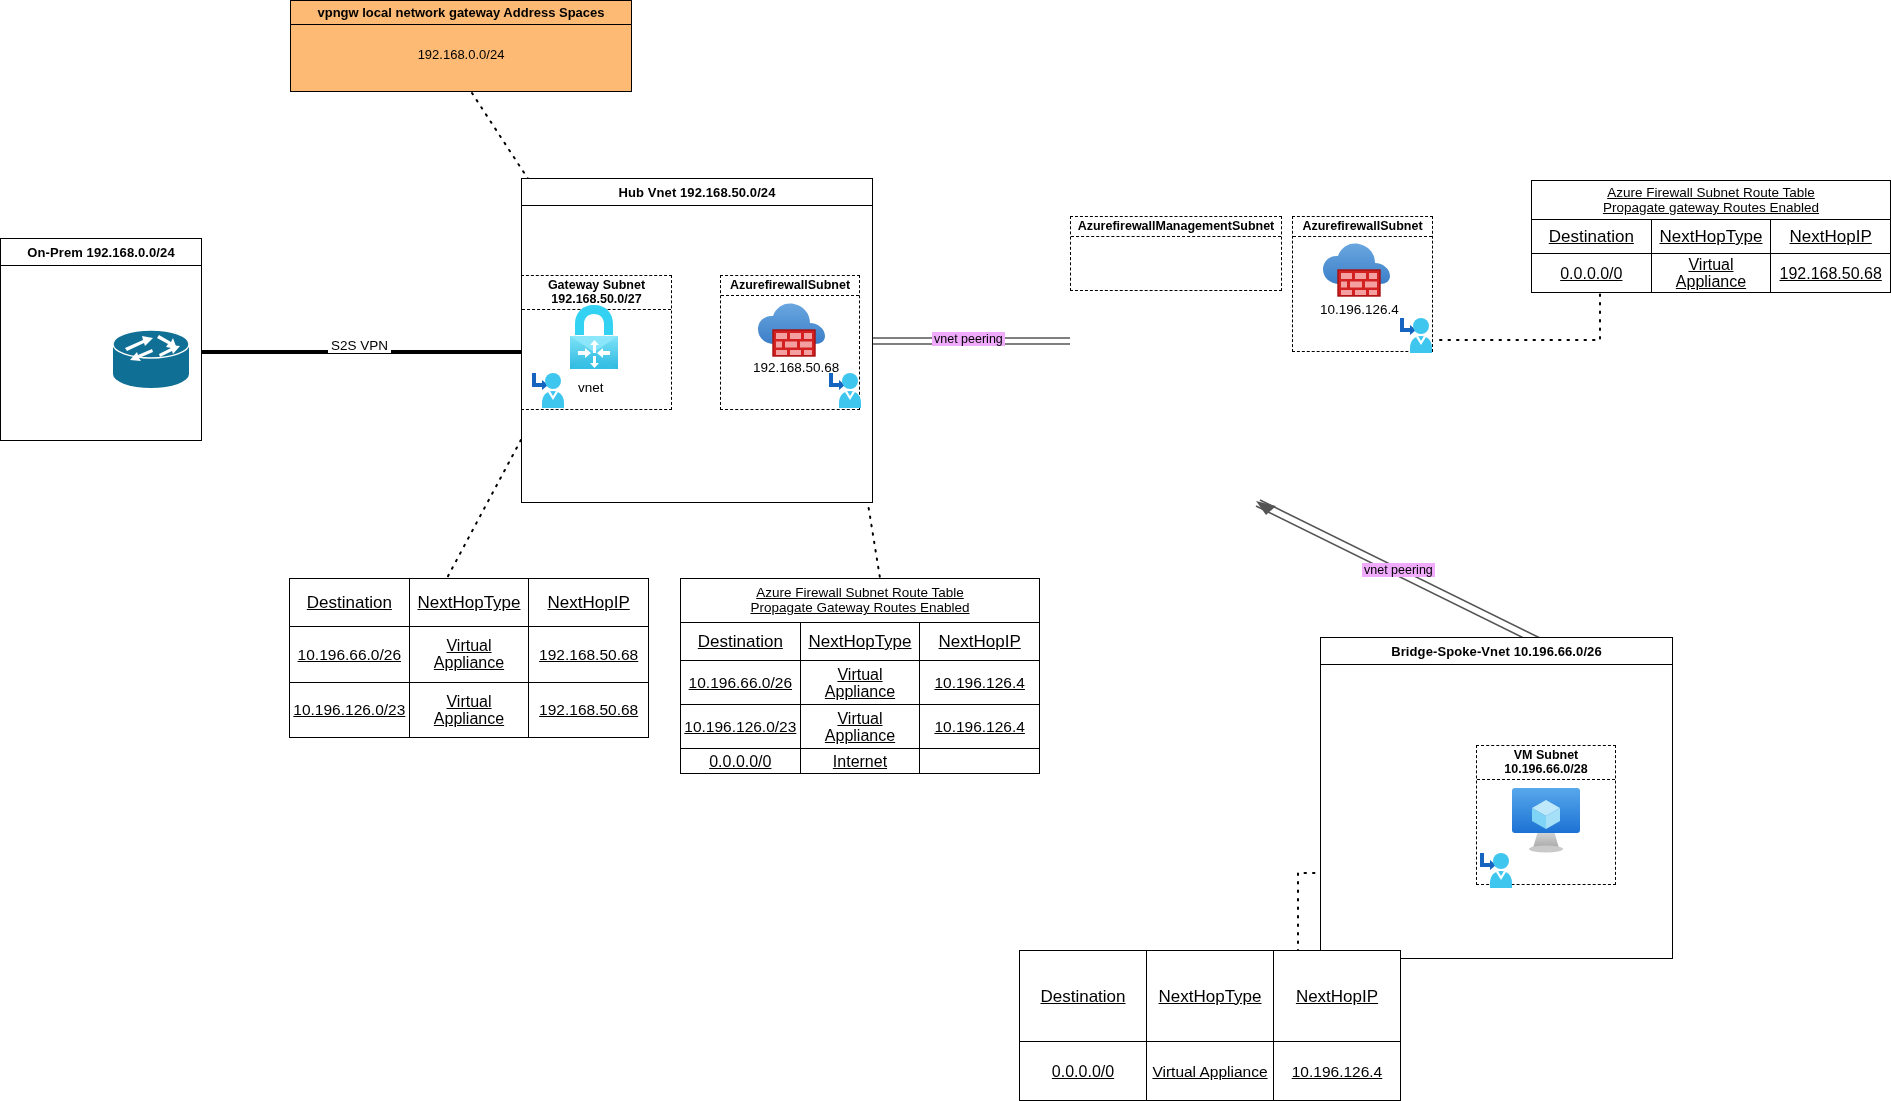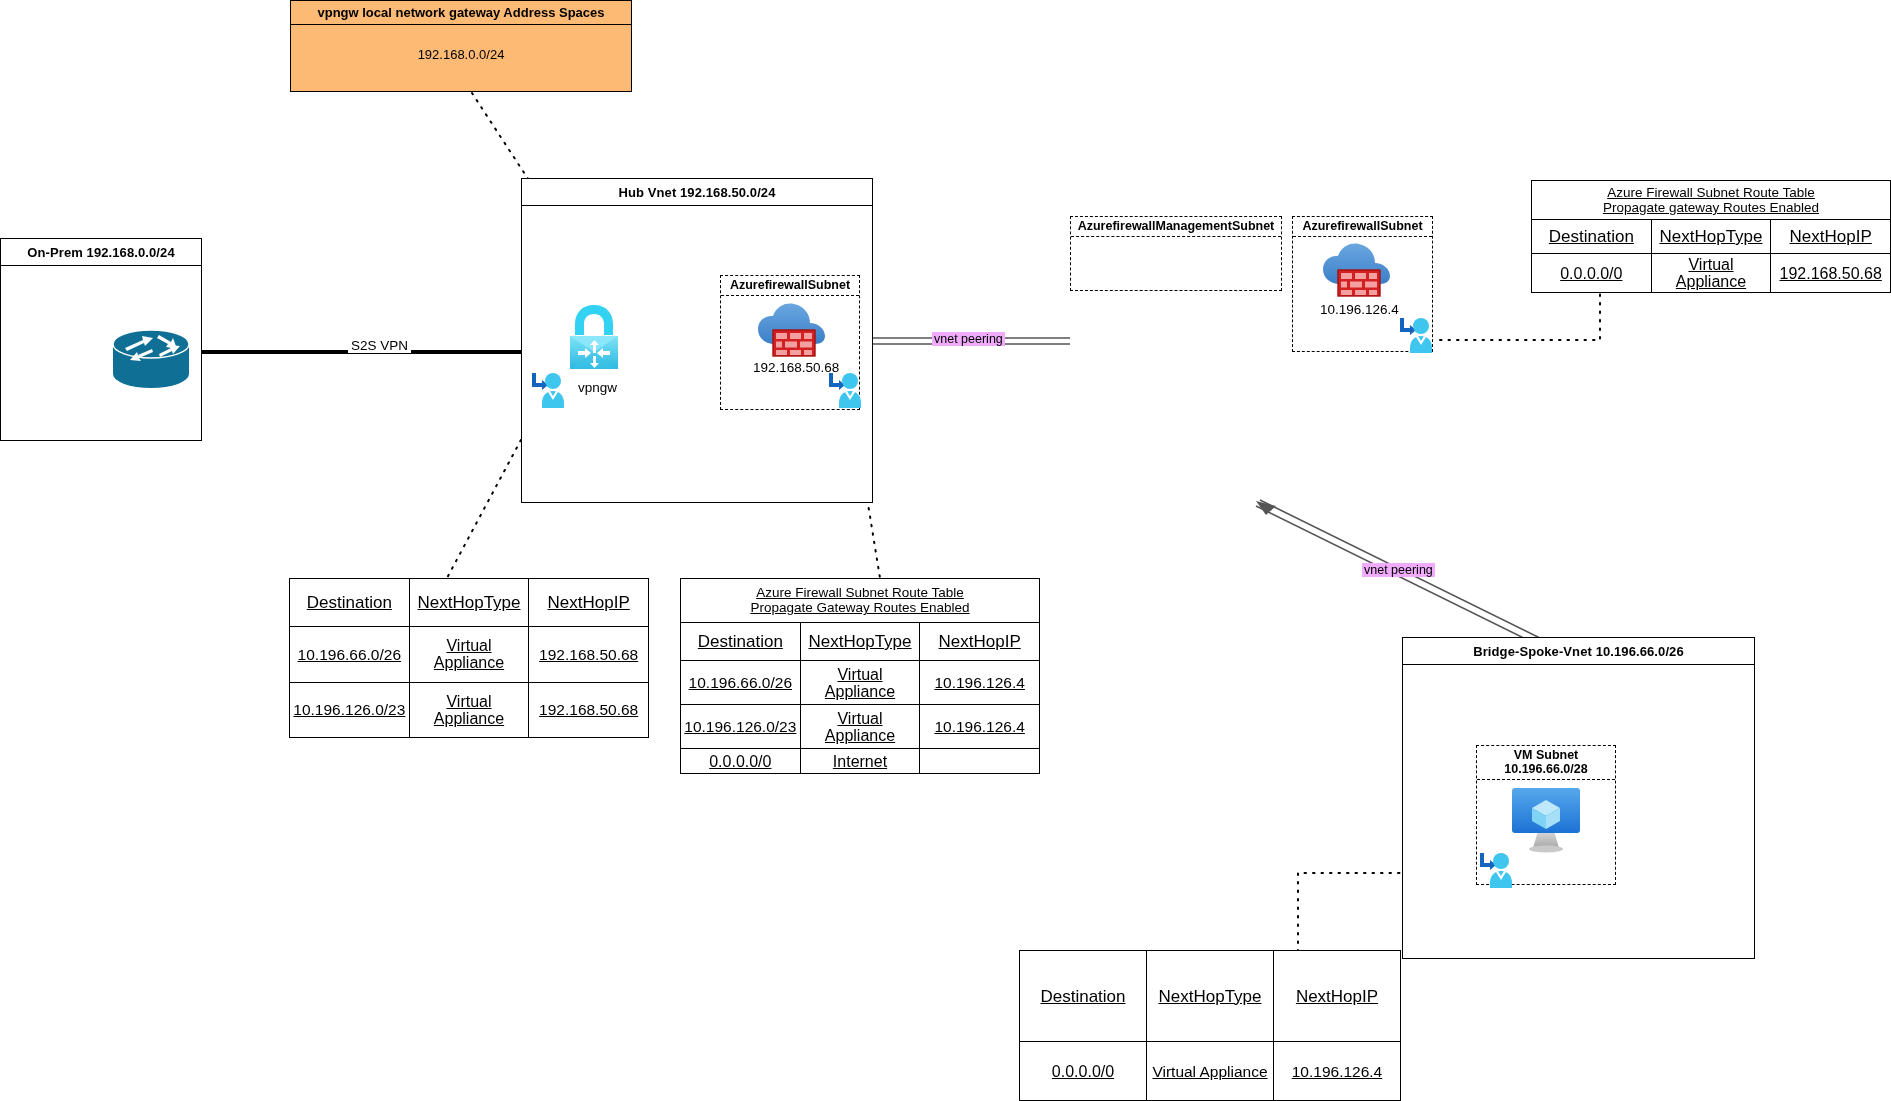--- a/index.html
+++ b/index.html
@@ -98,47 +98,53 @@
         <ellipse cx="42" cy="22" rx="38" ry="14" fill="none" stroke="#ffffff" stroke-width="1.4"></ellipse>
         <g fill="#ffffff">
           <path d="M16,26 L34,18 L33,14 L44,16 L36,24 L35,21 L18,29 Z"></path>
           <path d="M50,13 L62,20 L64,16 L68,27 L57,25 L59,22 L48,16 Z"></path>
           <path d="M44,30 L30,36 L32,39 L21,38 L28,30 L29,33 L43,27 Z"></path>
           <path d="M50,32 L62,26 L60,23 L71,24 L64,32 L63,29 L51,35 Z"></path>
         </g>
       </svg>
     </div>
   </div>
-  <div class="txt" style="left:328px;top:338px;font-size:13.5px;background:#fff;padding:0 3px;margin-left:20px;">S2S VPN</div>
+  <div class="txt" style="left:328px;top:338px;font-size:13.5px;background:#fff;padding:0 3px;">S2S VPN</div>
 
   <div class="abs vnet" style="left:521px;top:178px;width:352px;height:325px;">
     <div class="vnet-title">Hub Vnet 192.168.50.0/24</div>
   </div>
 
+  <div class="abs subnet" style="left:521px;top:275px;width:151px;height:135px;">
+    <div class="subnet-title">
+      <span>Gateway Subnet</span>
+      <span>192.168.50.0/27</span>
+    </div>
+  </div>
   <div class="icon" style="left:565px;top:303px;">
     <svg width="58" height="68" viewBox="0 0 58 68">
       <path d="M29,2 C17,2 10,10 10,21 L10,32 L19,32 L19,21 C19,15 23,11 29,11 C35,11 39,15 39,21 L39,32 L48,32 L48,21 C48,10 41,2 29,2 Z" fill="#34d2f2"></path>
       <defs>
         <linearGradient id="gwg" x1="0" y1="0" x2="0" y2="1">
           <stop offset="0" stop-color="#7fe3f7"></stop>
             <stop offset="1" stop-color="#2cb8e0"></stop>
         </linearGradient>
       </defs>
       <polygon points="5,33 53,33 53,66 5,66" fill="url(#gwg)"></polygon>
       <polygon points="5,33 29,49 53,33" fill="#8fe8fa" opacity="0.85"></polygon>
       <polygon points="5,66 29,50 53,66" fill="#3cc3e8" opacity="0.5"></polygon>
       <g fill="#ffffff">
         <path d="M28,37 L31,37 L31,45 L34,45 L29.5,50 L25,45 L28,45 Z" transform="rotate(180 29.5 43.5)"></path>
         <path d="M28,53 L31,53 L31,60 L34,60 L29.5,65 L25,60 L28,60 Z"></path>
         <path d="M13,48 L20,48 L20,45 L26,50 L20,55 L20,52 L13,52 Z"></path>
         <path d="M45,48 L38,48 L38,45 L32,50 L38,55 L38,52 L45,52 Z"></path>
       </g>
     </svg>
   </div>
-  <div class="txt" style="left:578px;top:380px;font-size:13.5px;">vpngw</div>
+  <div class="txt" style="left:578px;top:380px;font-size:13.5px;">vnet</div>
   <div class="icon" style="left:529px;top:370px;">
     <svg width="38" height="40" viewBox="0 0 38 40">
       <path d="M4,4 L4,16 L14,16 L14,12 L8,12 L8,4 Z" fill="#1565c0" transform="translate(-1,1)"></path>
       <path d="M3,3 L7,3 L7,13 L13,13 L13,10 L19,15 L13,20 L13,17 L3,17 Z" fill="#1565c0"></path>
       <circle cx="24" cy="11" r="8" fill="#3ec6ef"></circle>
       <path d="M24,21 C17,21 13,26 13,33 L13,38 L35,38 L35,33 C35,26 31,21 24,21 Z" fill="#3ec6ef"></path>
       <path d="M19,22 L24,30 L29,22 L27,21 L24,26 L21,21 Z" fill="#ffffff"></path>
     </svg>
   </div>
 
@@ -300,21 +306,21 @@
         <td>0.0.0.0/0</td>
         <td>Internet</td>
         <td></td>
       </tr>
     </tbody>
       </table>
   </div>
 
   <div class="linklabel" style="left:1362px;top:563px;">vnet peering</div>
 
-  <div class="abs vnet" style="left:1402px;top:637px;width:353px;height:322px;">
+  <div class="abs vnet" style="left:1320px;top:637px;width:353px;height:322px;">
     <div class="vnet-title">Bridge-Spoke-Vnet  10.196.66.0/26</div>
   </div>
 
   <div class="abs subnet" style="left:1476px;top:745px;width:140px;height:140px;">
     <div class="subnet-title">
       <span>VM Subnet</span>
       <span>10.196.66.0/28</span>
     </div>
   </div>
   <div class="icon" style="left:1508px;top:785px;">

